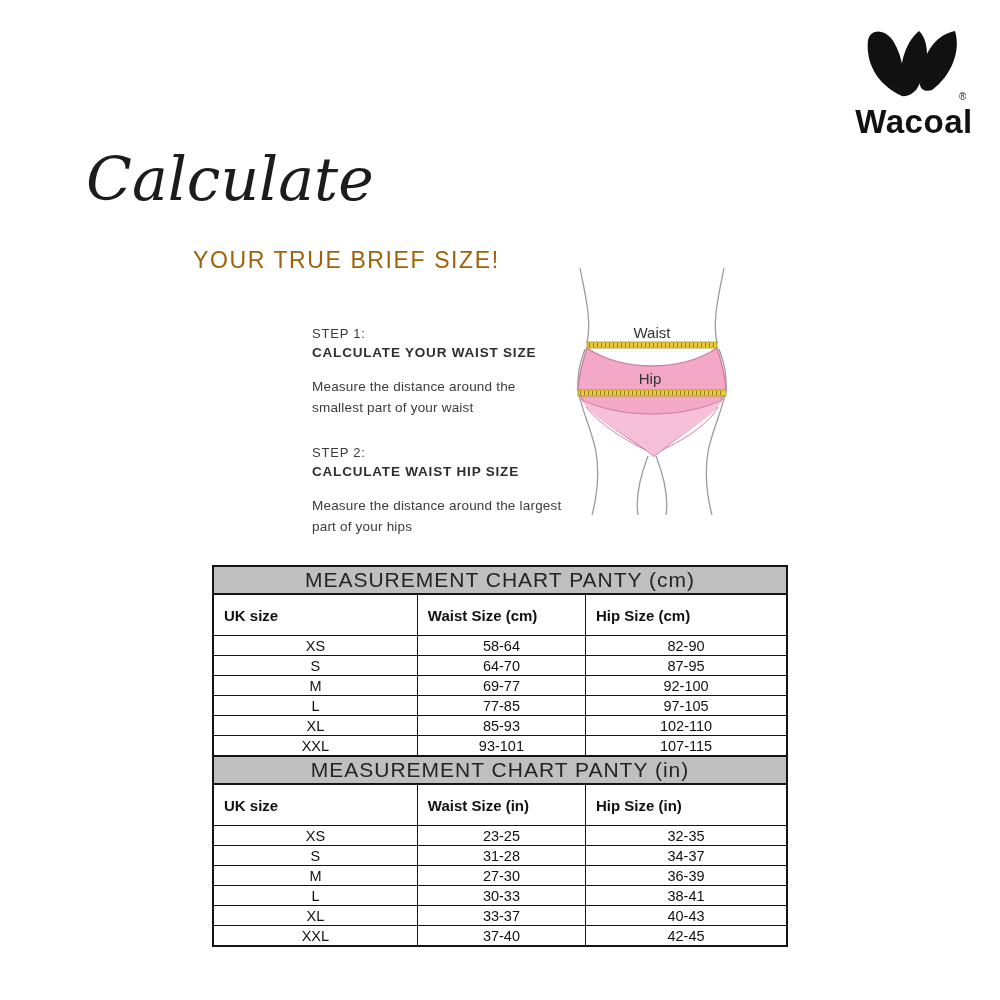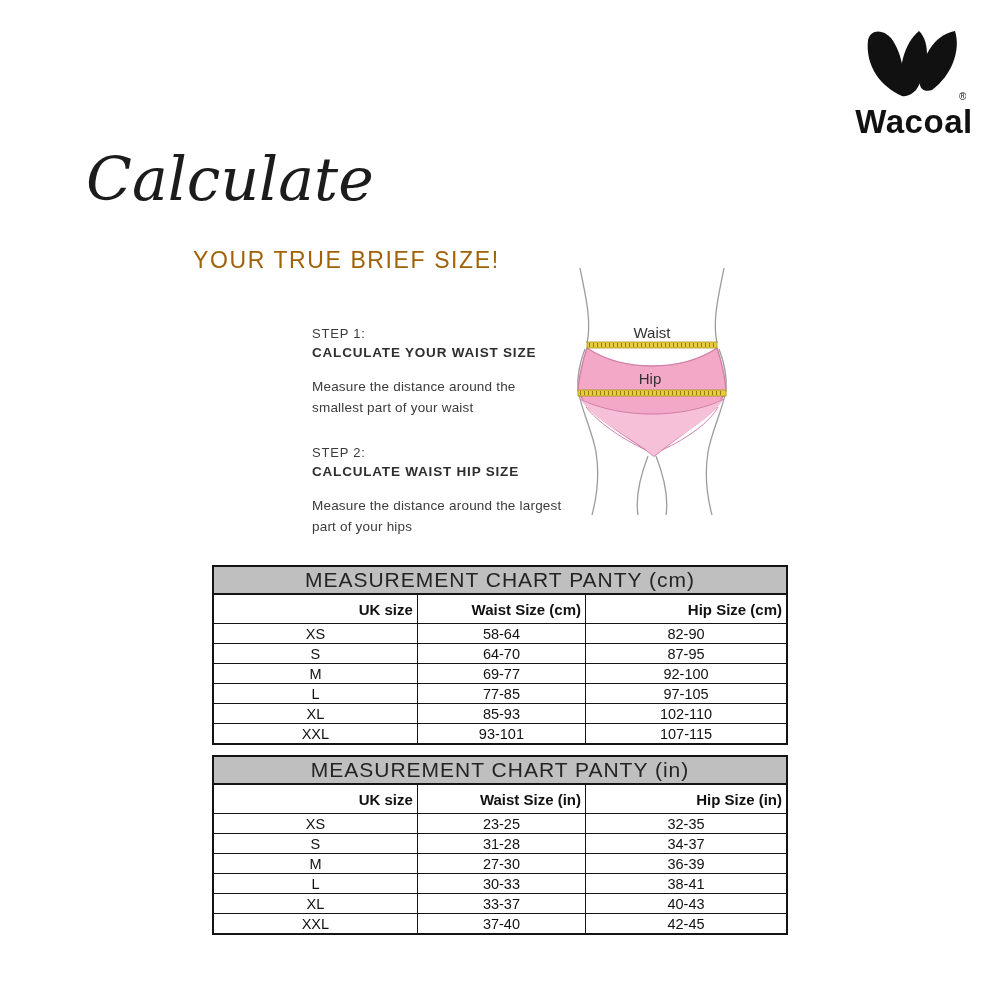--- a/index.html
+++ b/index.html
@@ -38,21 +38,21 @@
   }
   .size-table.cm{top:520px;margin-top:45px;}
   .size-table.in{top:755px;}
   .size-table,.size-table td,.size-table th{border:1px solid #141414;}
   .size-table{border:2px solid #141414;}
   .size-table .title-cell{
     background:var(--title-bg,#bfbfbf);
     font-size:21px;font-weight:normal;letter-spacing:1px;color:#242424;
     text-align:center;height:26px;border-bottom:2px solid #141414;
   }
-  .size-table th{font-size:15px;font-weight:bold;text-align:right;height:20px;padding:4px;}
+  .size-table th{font-size:15px;font-weight:bold;text-align:left;height:20px;padding:10px;}
   .size-table td{font-size:14.5px;text-align:center;height:19px;padding:0;}
 </style>
 </head>
 <body>
 
 <div class="canvas">
 
   <div class="logo">
     <svg width="104" height="78" viewBox="0 0 104 78">
       <g fill="var(--logo-black,#111)">

